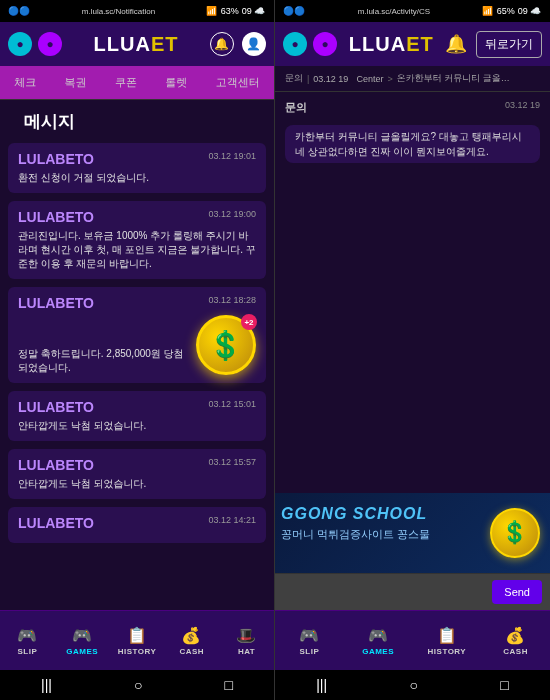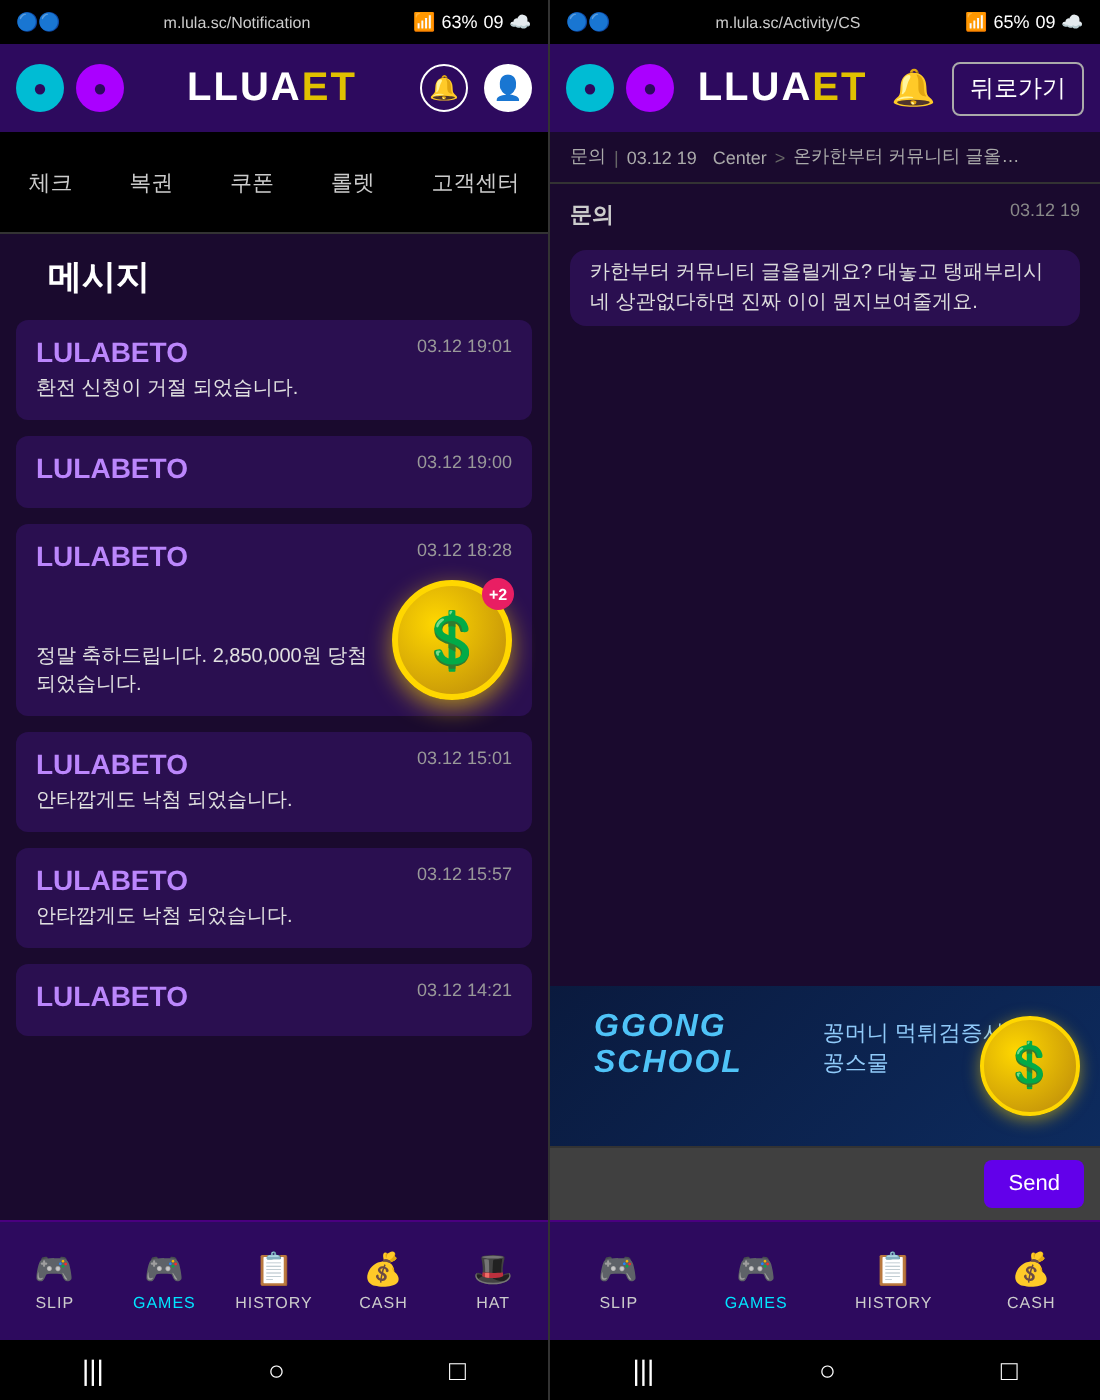--- a/index.html
+++ b/index.html
@@ -65,22 +65,22 @@
       letter-spacing: 1px;
       color: #fff;
     }
     .logo-bet { color: #e0c000; }
     .header-icons { display: flex; gap: 8px; align-items: center; }
     .header-icon { width: 24px; height: 24px; border-radius: 50%; background: #fff; display: flex; align-items: center; justify-content: center; font-size: 12px; color: #2d0a5e; }
     .header-icon.bell { background: transparent; border: 1.5px solid #fff; color: #fff; }
 
     
     .nav-bar {
-      background: #000000;
-      height: 51px;
+      background: #a21caf;
+      height: 34px;
       display: flex;
       align-items: center;
       justify-content: space-around;
       border-bottom: 1px solid #333;
       flex-shrink: 0;
     }
     .nav-item {
       color: #ccc;
       font-size: 11px;
       font-weight: 500;
@@ -141,21 +141,21 @@
     }
     .bottom-nav-item {
       display: flex;
       flex-direction: column;
       align-items: center;
       gap: 2px;
       cursor: pointer;
       min-width: 40px;
     }
     .bottom-nav-icon { font-size: 16px; color: #ccc; }
-    .bottom-nav-label { color: #ccc; font-size: 8px; font-weight: 400; letter-spacing: 0.5px; text-transform: uppercase; }
+    .bottom-nav-label { color: #ccc; font-size: 8px; font-weight: 700; letter-spacing: 0.5px; text-transform: uppercase; }
     .bottom-nav-item.active .bottom-nav-icon { color: #00e5ff; }
     .bottom-nav-item.active .bottom-nav-label { color: #00e5ff; }
 
     
     .system-nav {
       height: 30px;
       background: #000;
       display: flex;
       align-items: center;
       justify-content: space-around;
@@ -221,23 +221,23 @@
       border-radius: 8px;
       padding: 4px 10px;
       font-size: 10px;
       color: #ddd;
       line-height: 1.5;
     }
 
     
     .promo-banner {
       background: linear-gradient(135deg, #0a1a3e, #0d2b5e);
-      padding: 12px 22px;
-      display: flex;
-      flex-direction: row;
+      padding: 12px 6px;
+      display: flex;
+      flex-direction: column;
       align-items: flex-start;
       flex-shrink: 0;
       position: relative;
       overflow: hidden;
       min-height: 80px;
     }
     .promo-title {
       font-size: 16px;
       font-weight: 900;
       color: #4fc3f7;
@@ -371,20 +371,21 @@
         <span class="message-time">03.12 19:01</span>
       </div>
       <div class="message-body">환전 신청이 거절 되었습니다.</div>
     </div>
 
     <div class="message-item">
       <div class="message-header">
         <span class="message-sender">LULABETO</span>
         <span class="message-time">03.12 19:00</span>
       </div>
+      <div class="message-body">관리진입니다. 보유금 1000% 추가 롤링해 주시기 바라며 현시간 이후 첫, 매 포인트 지금은 불가합니다. 꾸준한 이용 후 재문의 바랍니다.</div>
     </div>
 
     <div class="message-item" style="position:relative;">
       <div class="message-header">
         <span class="message-sender">LULABETO</span>
         <span class="message-time">03.12 18:28</span>
       </div>
       <div style="display:flex;align-items:flex-end;gap:8px;">
         <div class="message-body" style="flex:1;margin-top:24px;">정말 축하드립니다. 2,850,000원 당첨 되었습니다.</div>
         <div class="coin-image-container" style="padding:0;">

